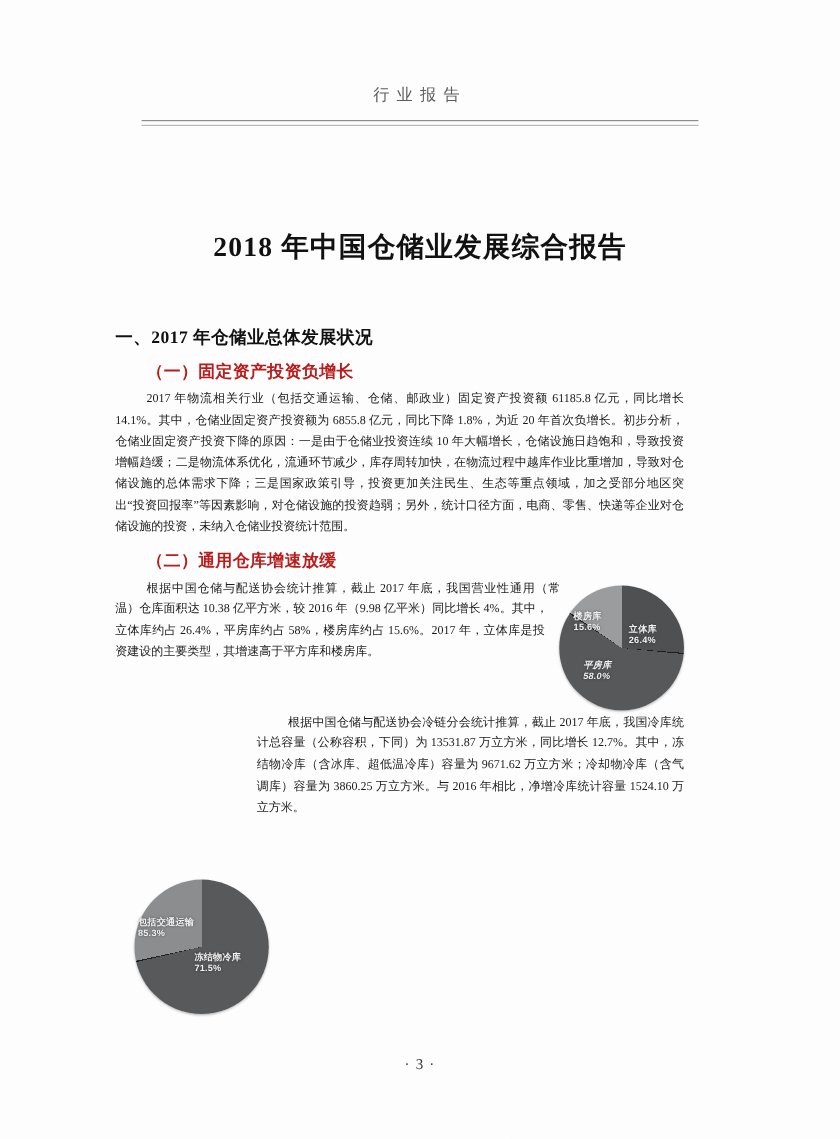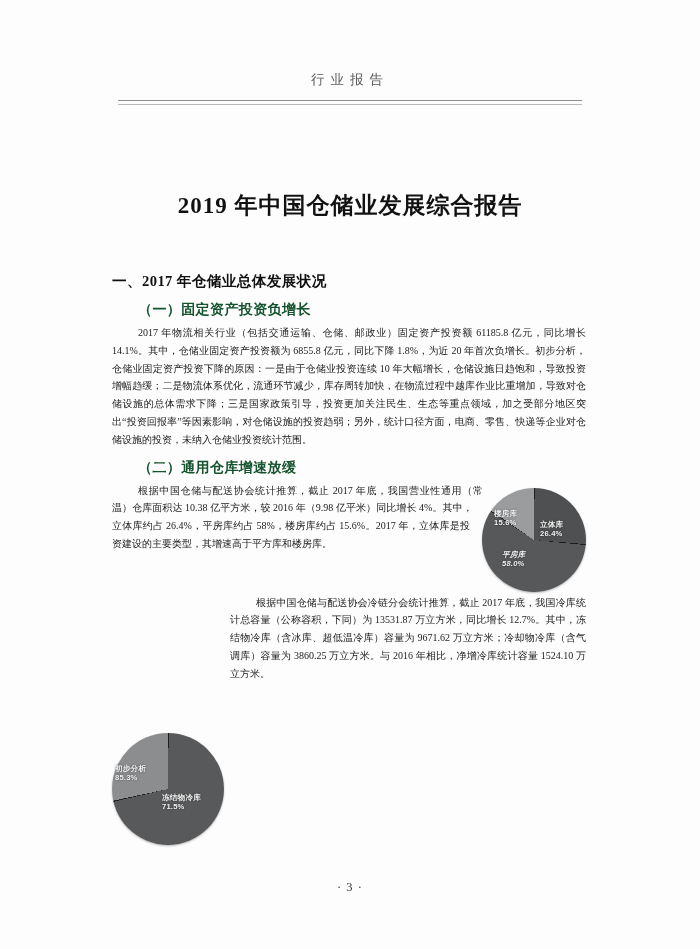--- a/index.html
+++ b/index.html
@@ -68,39 +68,39 @@
     font-weight: bold;
     letter-spacing: 1px;
     color: #111;
     font-family: "Liberation Serif", "DejaVu Serif", serif;
   }
 
   
   .content {
     position: absolute;
     top: 272px;
-    left: 112px;
+    left: 96px;
     width: 474px;
   }
 
   h2.section-head {
     font-size: 14.6px;
     font-weight: bold;
     margin: 0 0 9px 0;
     letter-spacing: 0.4px;
     color: #111;
     font-family: "Liberation Serif", "DejaVu Serif", serif;
   }
   h3.sub-head {
     font-size: 14px;
     font-weight: bold;
     margin: 10px 0 5px 0;
     padding-left: 26px;
     letter-spacing: 0.4px;
-    color: #14532d;
+    color: #b91c1c;
     font-family: Liberation Sans, sans-serif;
   }
   p.body-par {
     font-size: 10px;
     line-height: 1.78;
     margin: 0 0 2px 0;
     text-align: justify;
     text-justify: inter-ideograph;
     text-indent: 26px;
     color: #1a1a1a;
@@ -162,21 +162,21 @@
 <body>
 
 <div class="page">
 
   <div class="running-header">
     <span class="header-text">行业报告</span>
   </div>
   <div class="header-rule"></div>
   <div class="header-rule2"></div>
 
-  <div class="doc-title">2019 年中国仓储业发展综合报告</div>
+  <div class="doc-title">2018 年中国仓储业发展综合报告</div>
 
   <div class="content">
 
     <h2 class="section-head">一、2017 年仓储业总体发展状况</h2>
 
     <h3 class="sub-head">（一）固定资产投资负增长</h3>
     <p class="body-par">2017 年物流相关行业（包括交通运输、仓储、邮政业）固定资产投资额 61185.8 亿元，同比增长 14.1%。其中，仓储业固定资产投资额为 6855.8 亿元，同比下降 1.8%，为近 20 年首次负增长。初步分析，仓储业固定资产投资下降的原因：一是由于仓储业投资连续 10 年大幅增长，仓储设施日趋饱和，导致投资增幅趋缓；二是物流体系优化，流通环节减少，库存周转加快，在物流过程中越库作业比重增加，导致对仓储设施的总体需求下降；三是国家政策引导，投资更加关注民生、生态等重点领域，加之受部分地区突出“投资回报率”等因素影响，对仓储设施的投资趋弱；另外，统计口径方面，电商、零售、快递等企业对仓储设施的投资，未纳入仓储业投资统计范围。</p>
 
     <h3 class="sub-head">（二）通用仓库增速放缓</h3>
     <div class="clearfix">
@@ -217,20 +217,20 @@
             #58595b 0deg 257.4deg,
             #8b8d8f 257.4deg 360deg);"></div>
     <div class="pie-sep" style="background: conic-gradient(
             rgba(20,20,20,0.85) 0deg 0.7deg, rgba(0,0,0,0) 0.7deg 256.8deg,
             rgba(20,20,20,0.85) 256.8deg 258deg, rgba(0,0,0,0) 258deg 360deg);"></div>
     <div class="pie-label" style="left:50px; top:60px; width:58px;">
       <span>冻结物冷库</span>
       <span class="pct">71.5%</span>
     </div>
     <div class="pie-label" style="left:3px; top:31px; width:58px;">
-      <span>初步分析</span>
+      <span>包括交通运输</span>
       <span class="pct">85.3%</span>
     </div>
   </div>
 
   <div class="page-number">· 3 ·</div>
 
 </div>
 
 </body></html>

